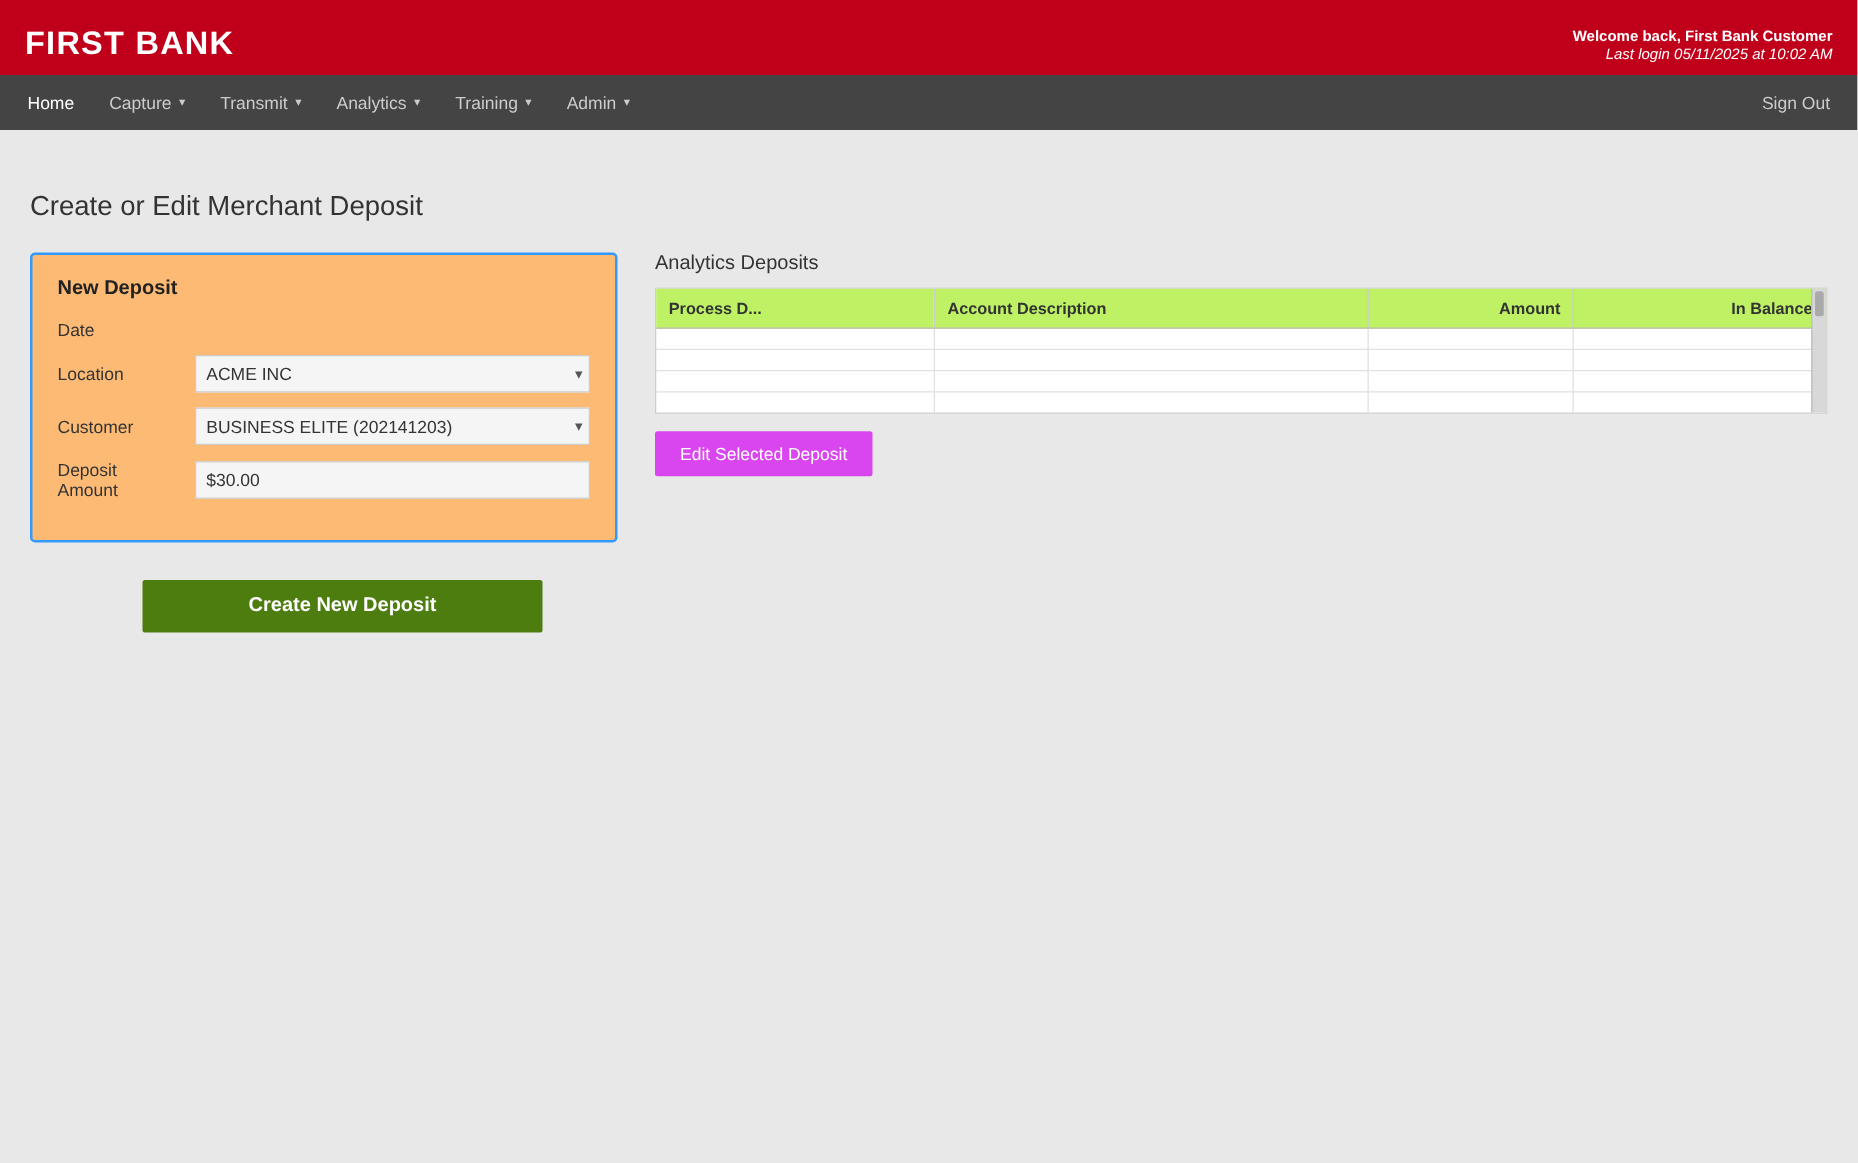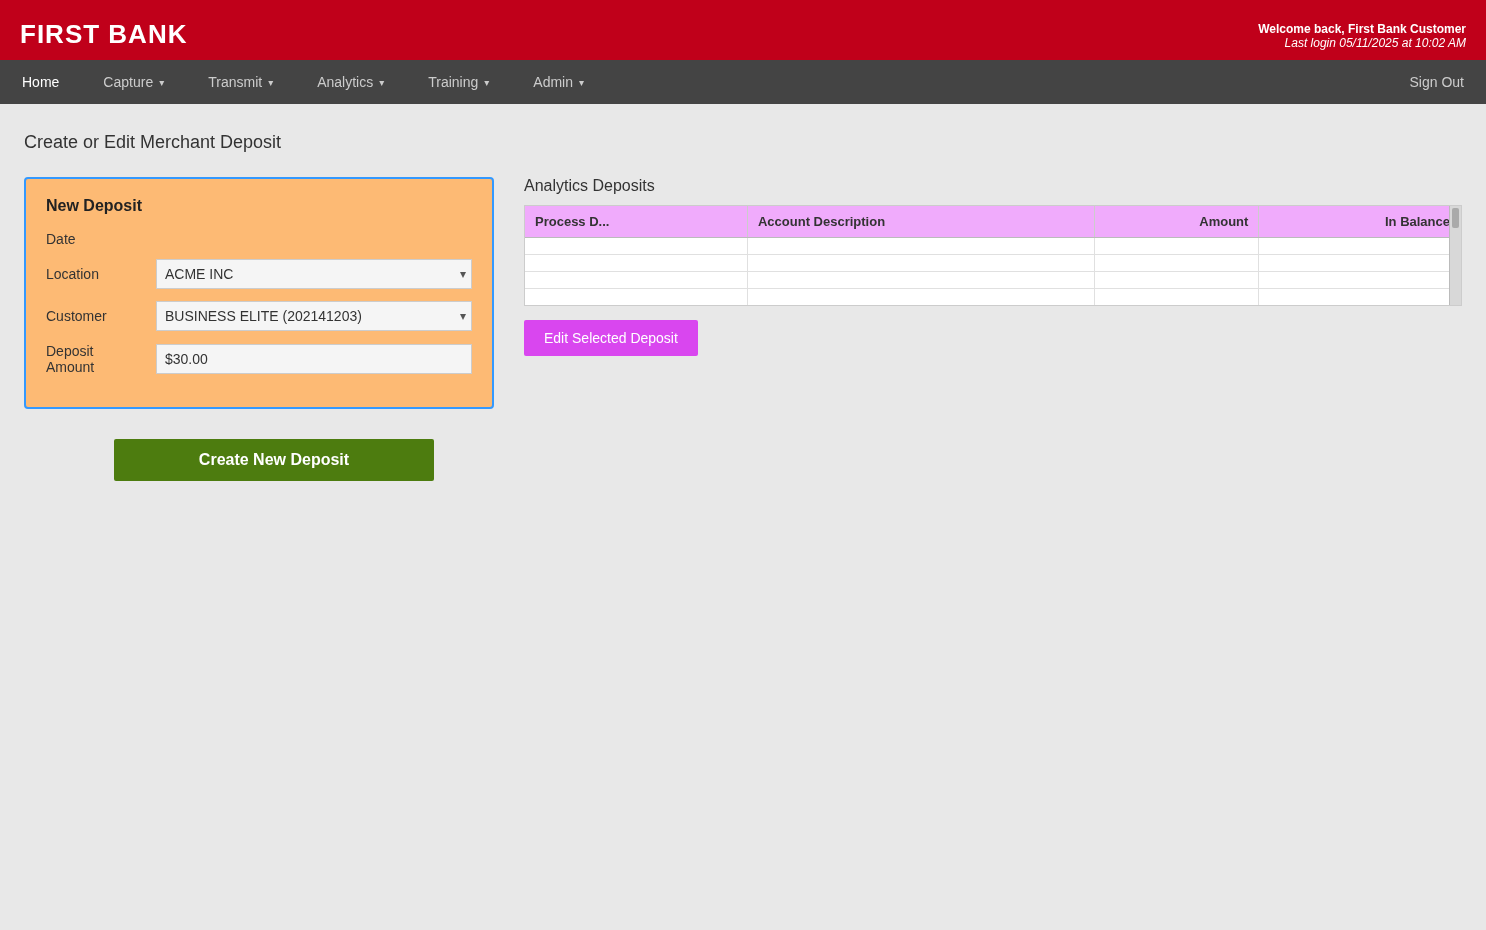--- a/index.html
+++ b/index.html
@@ -38,21 +38,21 @@
     .navbar {
       background: #444;
       display: flex;
       align-items: stretch;
       height: 44px;
       padding: 0 8px;
     }
     .navbar-left {
       display: flex;
       align-items: center;
-      gap: 16px;
+      gap: 0;
       flex: 1;
     }
     .nav-item {
       color: #ccc;
       font-size: 14px;
       padding: 0 14px;
       height: 44px;
       display: flex;
       align-items: center;
       cursor: pointer;
@@ -72,24 +72,25 @@
       display: flex;
       align-items: center;
       cursor: pointer;
     }
 
     
     .page {
       padding: 28px 24px;
     }
     .page-title {
-      font-size: 18px;
+      font-size: 22px;
       color: #333;
       margin-bottom: 24px;
       font-weight: normal;
+      margin-top: 20px;
     }
 
     
     .main-layout {
       display: flex;
       gap: 30px;
       align-items: flex-start;
     }
 
     
@@ -201,21 +202,21 @@
       background: white;
       width: 100%;
       position: relative;
     }
     .deferred-table {
       width: 100%;
       border-collapse: collapse;
       font-size: 13px;
     }
     .deferred-table th {
-      background: #f0abfc;
+      background: #bef264;
       color: #333;
       font-weight: bold;
       padding: 8px 10px;
       border-bottom: 1px solid #bbb;
       text-align: left;
       border-right: 1px solid #ccc;
       white-space: nowrap;
     }
     .deferred-table th.right {
       text-align: right;

